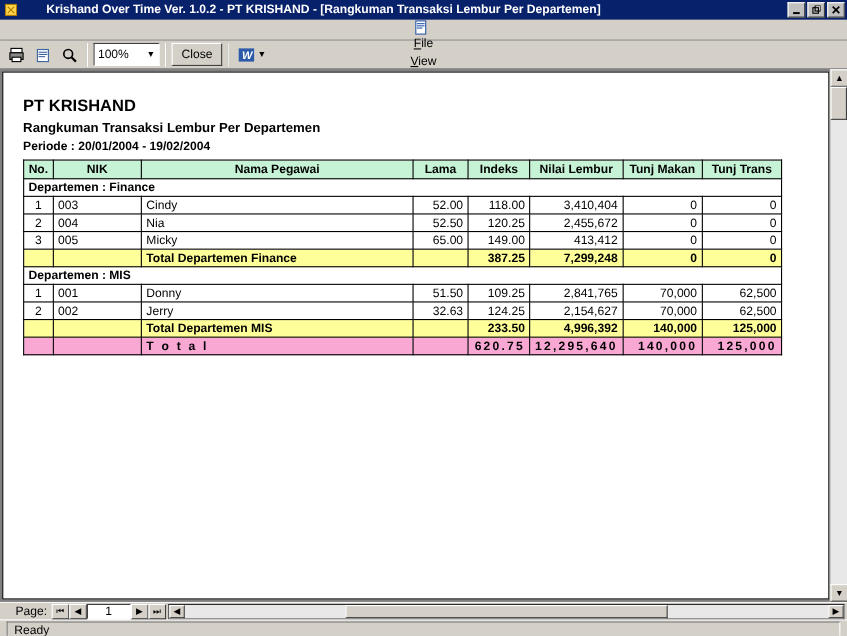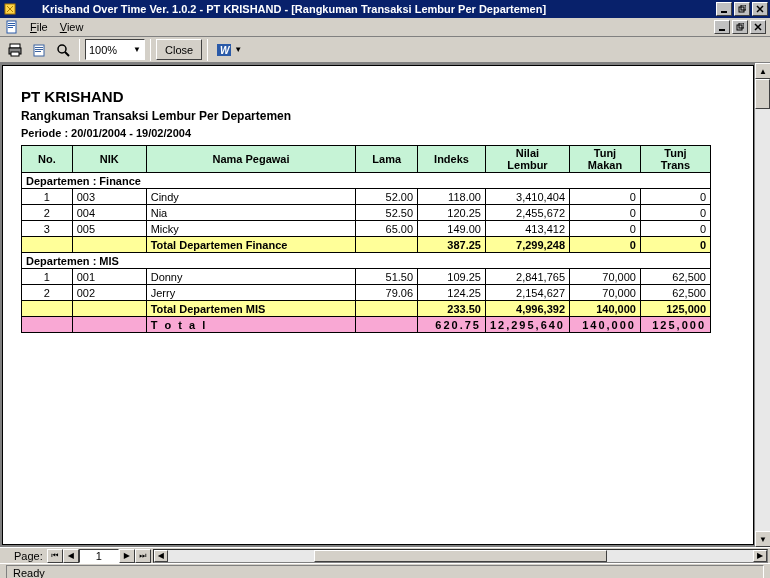--- a/index.html
+++ b/index.html
@@ -2,21 +2,21 @@
 <html><head>
 <meta charset="utf-8">
 <style>
   * { box-sizing: border-box; font-family: "Tahoma", "MS Sans Serif", sans-serif; }
   body { margin: 0; background: #c0c0c0; width: 770px; height: 578px; overflow: hidden; font-size: 11px; }
   .titlebar { background: linear-gradient(#08216b,#08216b); color: #fff; height: 18px; display: flex; align-items: center; padding: 0 2px; font-weight: bold; font-size: 11px; gap: 20px; }
   .titlebar .tt { flex: 1; padding-left: 2px; }
   .tb-icon { width: 16px; height: 16px; display: inline-flex; align-items: center; justify-content: center; margin-right: 2px; }
   .win-btns { display: flex; gap: 2px; }
   .win-btn { width: 16px; height: 14px; background: #c0c0c0; border: 1px solid; border-color: #fff #404040 #404040 #fff; display: inline-flex; align-items: center; justify-content: center; color: #000; font-size: 9px; font-weight: bold; }
-  .menubar { background: #d4d0c8; height: 19px; display: flex; align-items: center; padding: 0 4px; border-bottom: 1px solid #808080; }
+  .menubar { background: #d4d0c8; height: 19px; display: flex; align-items: center; padding: 0 4px; border-bottom: 1px solid #808080; flex-direction: column; }
   .menubar .m-icon { width: 16px; height: 16px; display:inline-flex; align-items:center; justify-content:center; margin-right:4px;}
   .menu-item { padding: 2px 6px; }
   .menu-item u { text-decoration: underline; }
   .mb-right { margin-left:auto; display:flex; gap:2px;}
   .toolbar { background: #d4d0c8; height: 26px; display: flex; align-items: center; padding: 2px 4px; gap: 2px; border-bottom: 1px solid #808080; }
   .tbtn { width: 22px; height: 22px; border: 1px solid #d4d0c8; display:inline-flex; align-items:center; justify-content:center; }
   .tsep { width:1px; height:22px; background:#808080; border-right:1px solid #fff; margin:0 3px;}
   .zoom-sel { height: 21px; width: 60px; background:#fff; border:1px solid; border-color:#404040 #fff #fff #404040; display:inline-flex; align-items:center; padding:0 3px; font-size:11px;}
   .zoom-sel .arrow { margin-left:auto; font-size:8px;}
   .close-btn { height:21px; padding:0 8px; border:1px solid; border-color:#fff #404040 #404040 #fff; display:inline-flex; align-items:center; background:#d4d0c8;}
@@ -31,21 +31,21 @@
   .vscroll .vbtn { width:16px; height:16px; background:#d4d0c8; border:1px solid; border-color:#fff #404040 #404040 #fff; display:flex; align-items:center; justify-content:center; font-size:8px;}
   .vscroll .track { position:absolute; top:16px; bottom:16px; left:0; right:0; background:#e8e8e8;}
   .vscroll .thumb { position:absolute; left:0; right:0; top:0; height:30px; background:#d4d0c8; border:1px solid; border-color:#fff #404040 #404040 #fff;}
   .vscroll .dn { position:absolute; bottom:0;}
   
   .company { font-weight:bold; font-size:15px; color:#000; }
   .subtitle { font-weight:bold; font-size:12px; color:#000; margin-top:4px;}
   .period { font-weight:bold; font-size:11px; color:#000; margin-top:4px; margin-bottom:6px;}
 
   table.rep { border-collapse: collapse; width: 690px; font-size:11px;}
-  table.rep th { background:#c6f3d6; border:1px solid #000; font-weight:bold; padding:1px 16px; text-align:center; height:17px;}
+  table.rep th { background:#c6f3d6; border:1px solid #000; font-weight:bold; padding:1px 4px; text-align:center; height:17px;}
   .col-no { width:26px;}
   .col-nik { width:80px;}
   .col-name { width:246px;}
   .col-lama { width:50px;}
   .col-ind { width:56px;}
   .col-nilai { width:78px;}
   .col-tmak { width:72px;}
   .col-ttr { width:72px;}
   td { border:1px solid #000; padding:1px 4px; height:16px; }
   td.tc { text-align:center;}
@@ -256,21 +256,21 @@
                 <td class="tr">51.50</td>
                 <td class="tr">109.25</td>
                 <td class="tr">2,841,765</td>
                 <td class="tr">70,000</td>
                 <td class="tr">62,500</td>
               </tr>
               <tr>
                 <td class="tc">2</td>
                 <td>002</td>
                 <td>Jerry</td>
-                <td class="tr">79.06</td>
+                <td class="tr">32.63</td>
                 <td class="tr">124.25</td>
                 <td class="tr">2,154,627</td>
                 <td class="tr">70,000</td>
                 <td class="tr">62,500</td>
               </tr>
               <tr class="subtotal">
                 <td></td>
                 <td></td>
                 <td class="label">Total Departemen MIS</td>
                 <td class="tr"></td>

